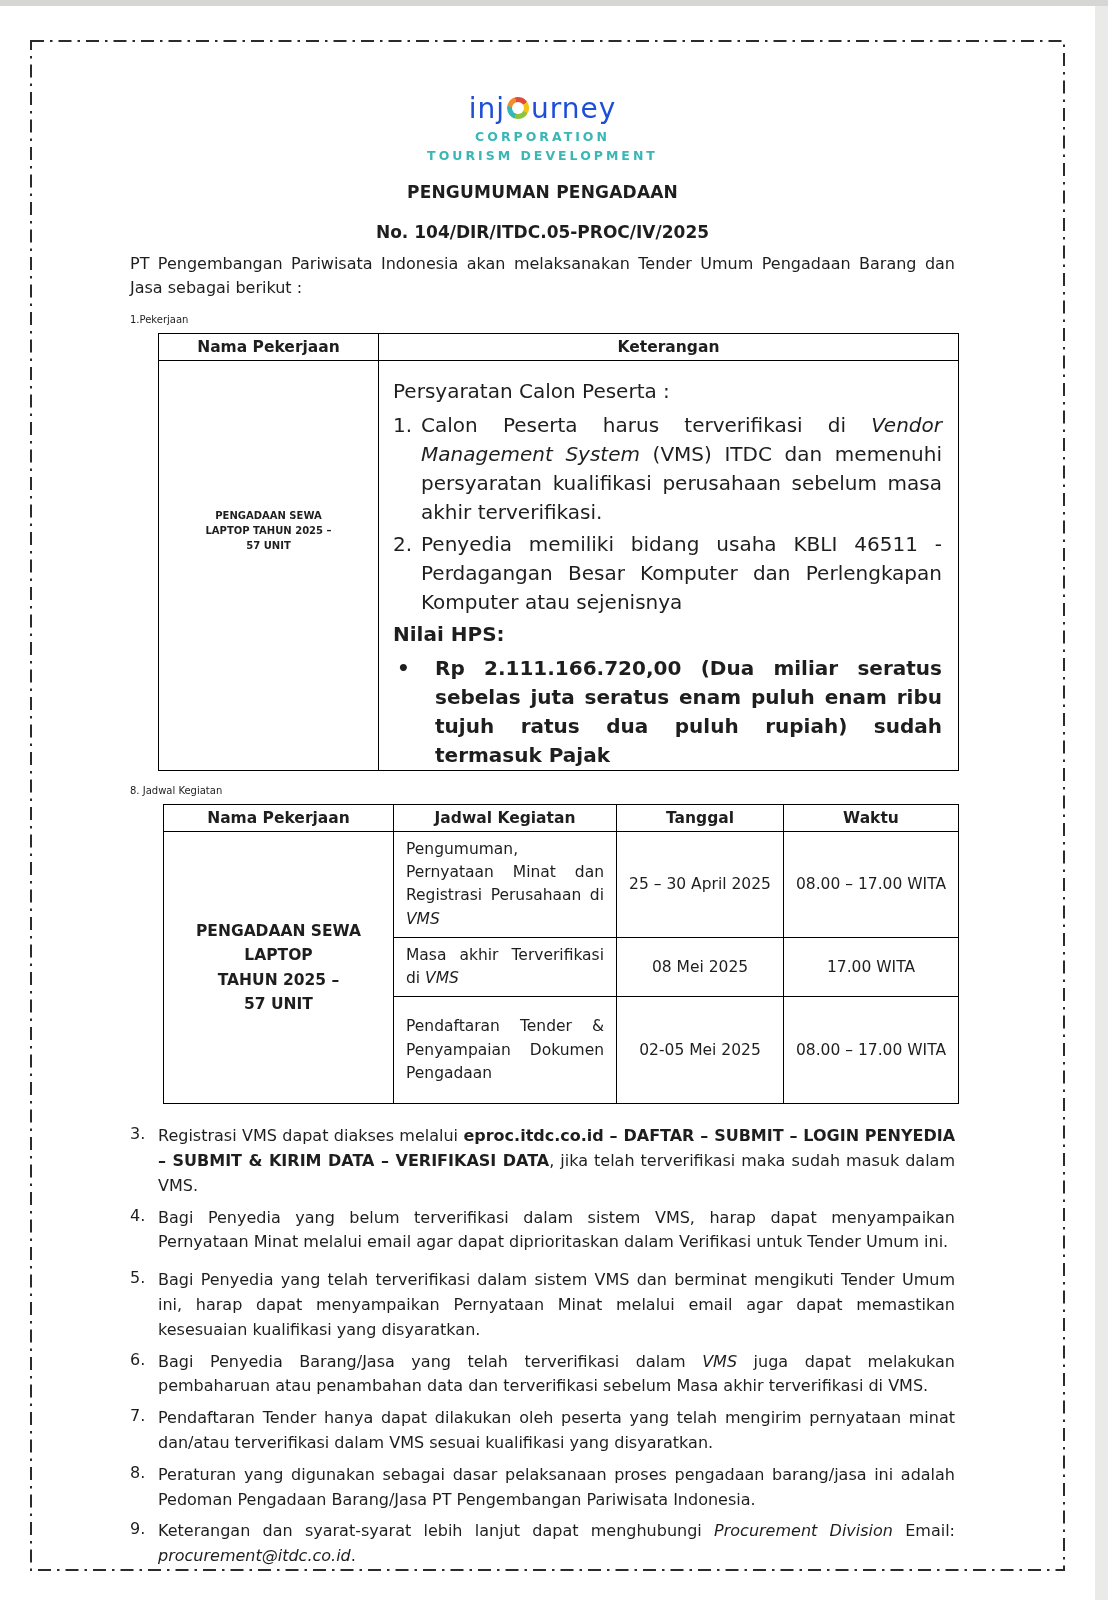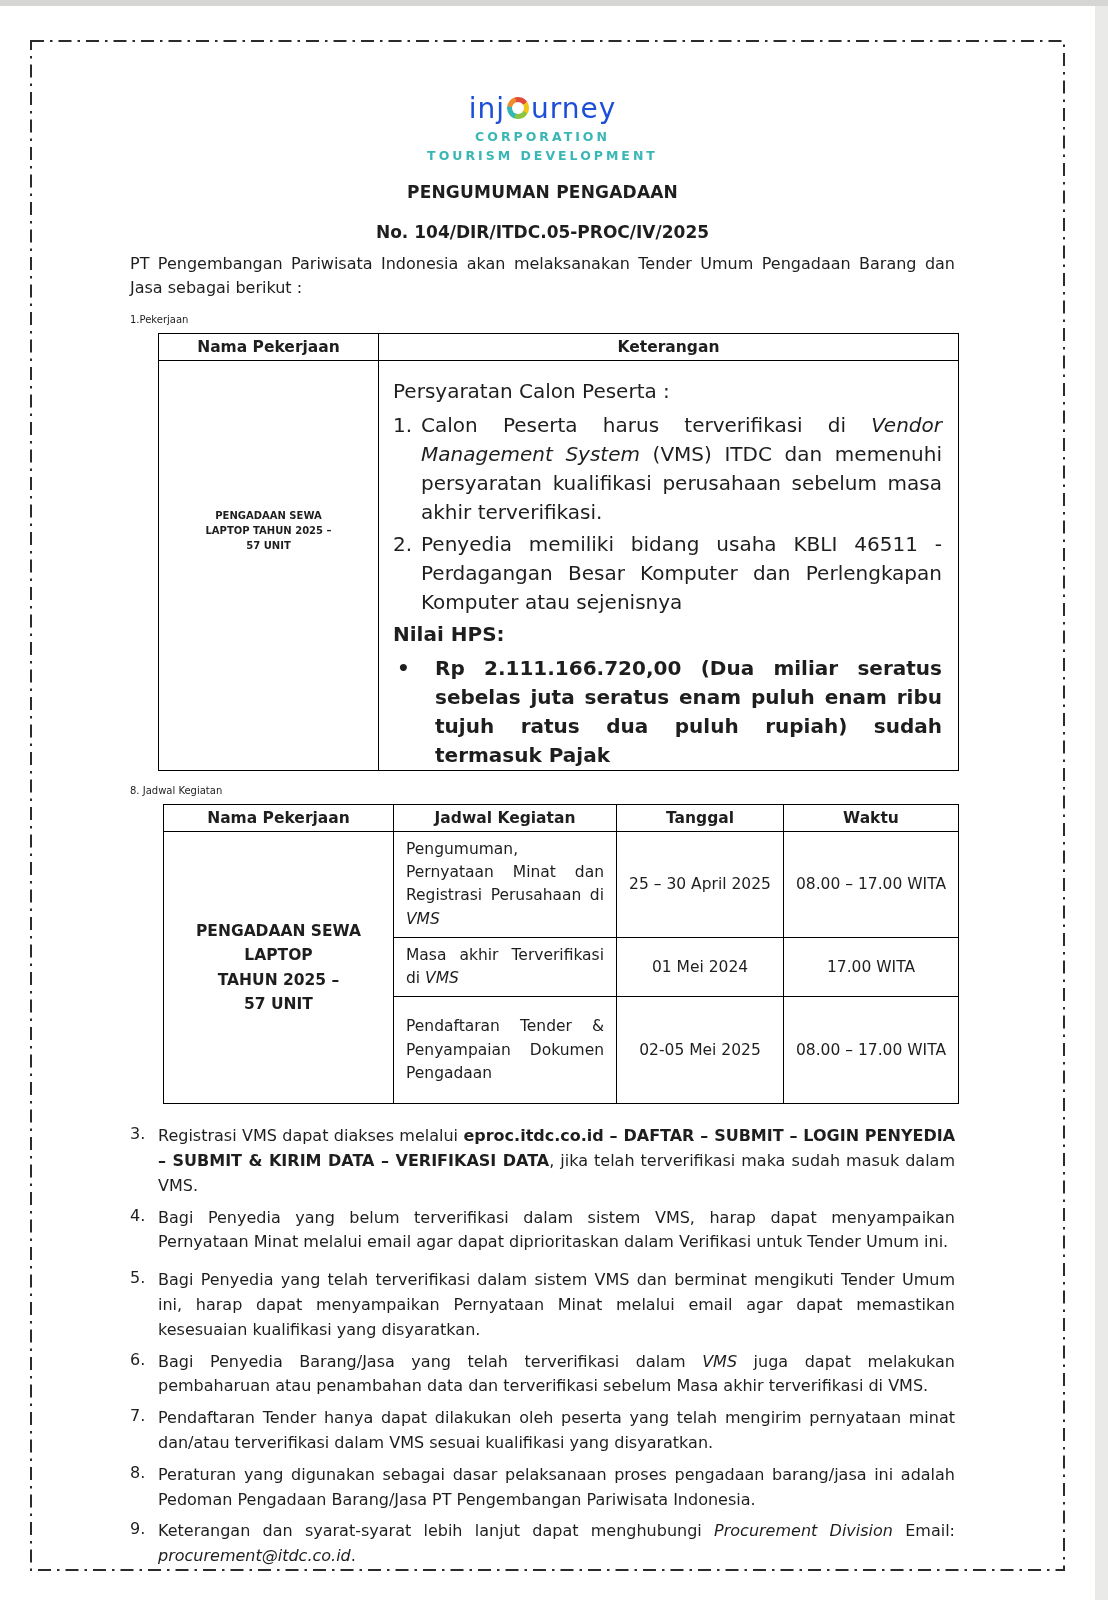--- a/index.html
+++ b/index.html
@@ -142,21 +142,21 @@
       <th>Waktu</th>
     </tr>
     <tr style="height:87px">
       <td class="job2" rowspan="3">PENGADAAN SEWA LAPTOP<br>TAHUN 2025 –<br>57 UNIT</td>
       <td class="jadwal"><span>Pengumuman, Pernyataan Minat dan Registrasi Perusahaan di </span><span style="font-style: italic;">VMS</span></td>
       <td class="c">25 – 30 April 2025</td>
       <td class="c">08.00 – 17.00 WITA</td>
     </tr>
     <tr style="height:53px">
       <td class="jadwal"><span>Masa akhir Terverifikasi di </span><span style="font-style: italic;">VMS</span></td>
-      <td class="c">01 Mei 2024</td>
+      <td class="c">08 Mei 2025</td>
       <td class="c">17.00 WITA</td>
     </tr>
     <tr style="height:107px">
       <td class="jadwal"><span>Pendaftaran Tender &amp; Penyampaian Dokumen Pengadaan</span></td>
       <td class="c">02-05 Mei 2025</td>
       <td class="c">08.00 – 17.00 WITA</td>
     </tr>
   </tbody>
     </table>
 

